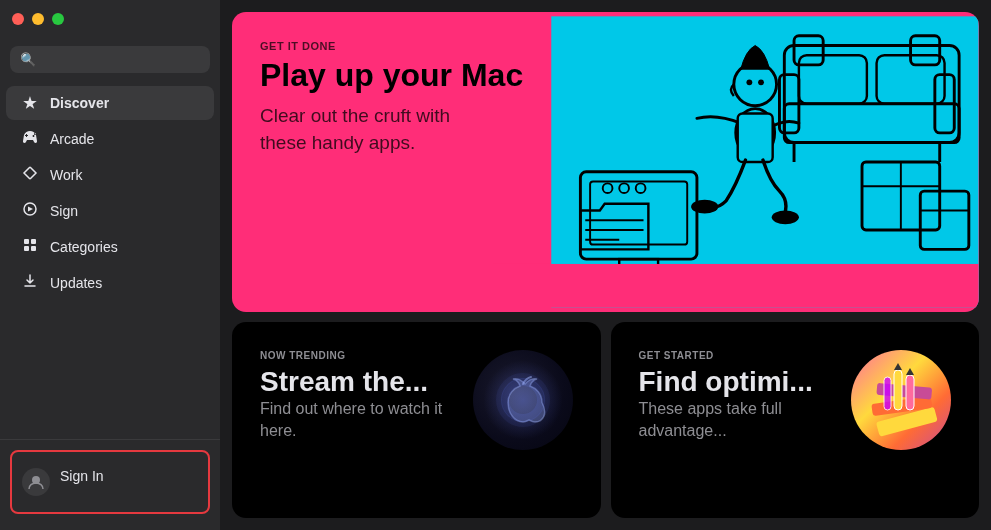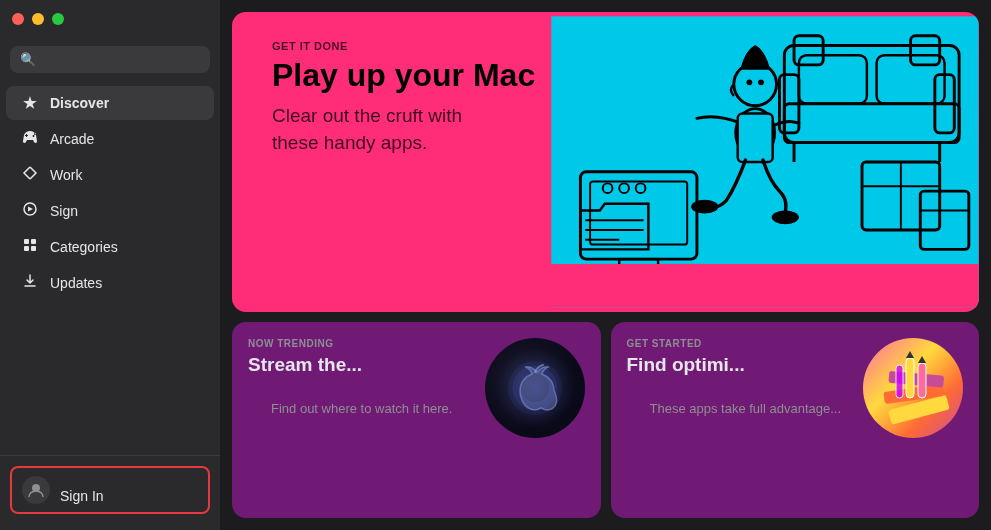--- a/index.html
+++ b/index.html
@@ -95,23 +95,23 @@
       text-align: center;
       color: #e5e5ea;
     }
 
     .sign-in-area {
       padding: 10px 10px 16px;
       border-top: 1px solid #3a3a3c;
     }
     .sign-in-btn {
       display: flex;
-      align-items: flex-end;
+      align-items: flex-start;
       gap: 10px;
-      padding: 8px 10px;
+      padding: 16px 10px;
       border-radius: 8px;
       border: 2px solid #e5393f;
       cursor: pointer;
       background: transparent;
       width: 100%;
     }
     .avatar-circle {
       width: 28px; height: 28px;
       border-radius: 50%;
       background: #3a3a3c;
@@ -145,21 +145,21 @@
       background: #ff2d78;
       border-radius: 14px;
       height: 300px;
       position: relative;
       overflow: hidden;
       flex-shrink: 0;
     }
     .hero-text {
       position: absolute;
       top: 28px;
-      left: 40px;
+      left: 28px;
       z-index: 2;
     }
     .hero-eyebrow {
       color: rgba(0,0,0,0.7);
       font-size: 11px;
       font-weight: 600;
       text-transform: uppercase;
       letter-spacing: 0.5px;
       margin-bottom: 6px;
     }
@@ -186,50 +186,49 @@
     }
 
     
     .cards-row {
       display: flex;
       gap: 10px;
       flex: 1;
       min-height: 0;
     }
     .card {
-      background: #701a75;
+      background: #000000;
       border-radius: 14px;
       flex: 1;
-      padding: 16px;
+      padding: 28px;
       display: flex;
       gap: 0;
       overflow: hidden;
       position: relative;
     }
     .card-text { flex: 1; min-width: 0; }
     .card-eyebrow {
       color: #8e8e93;
       font-size: 10px;
       font-weight: 600;
       text-transform: uppercase;
       letter-spacing: 0.5px;
       margin-bottom: 6px;
     }
     .card-title {
       color: #e5e5ea;
-      font-size: 19px;
+      font-size: 28px;
       font-weight: 700;
       line-height: 1.1;
-      margin-bottom: 24px;
+      margin-bottom: 0;
     }
     .card-desc {
       color: #8e8e93;
-      font-size: 13px;
+      font-size: 16px;
       line-height: 1.4;
-      margin-left: 23px;
     }
     .card-thumb {
       width: 100px;
       height: 100px;
       border-radius: 50%;
       flex-shrink: 0;
       overflow: hidden;
     }
     .card-thumb-apple {
       background: radial-gradient(circle at 40% 40%, #1a1a2e 0%, #0a0a1a 60%, #050510 100%);

